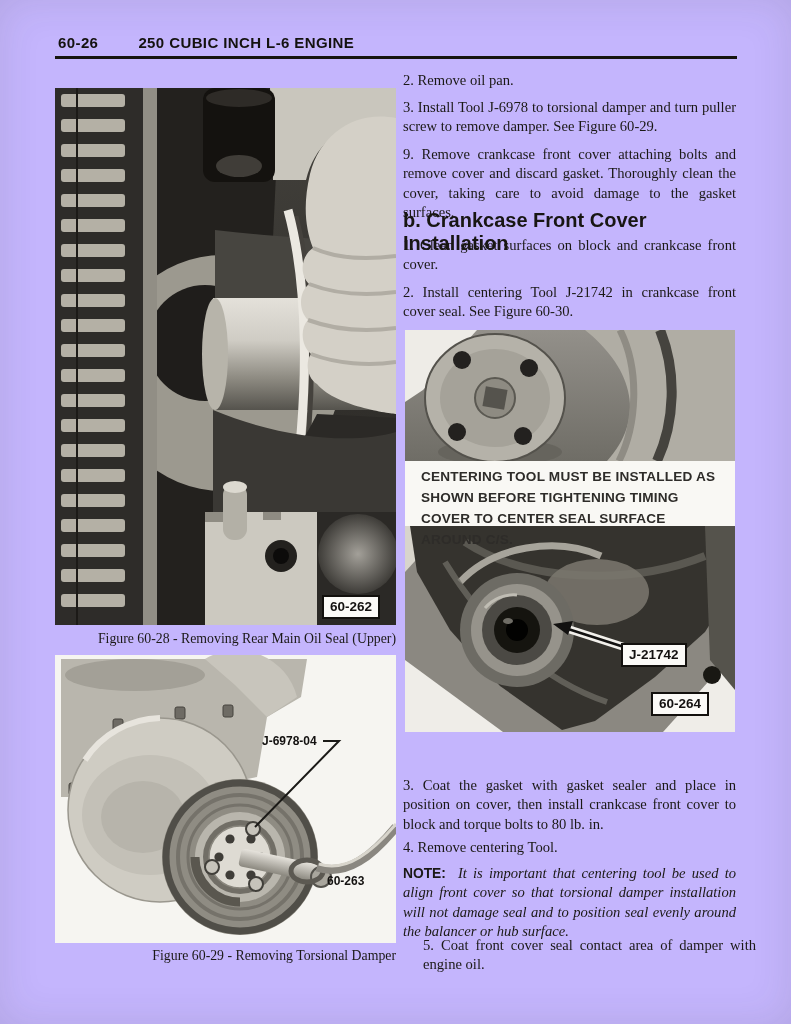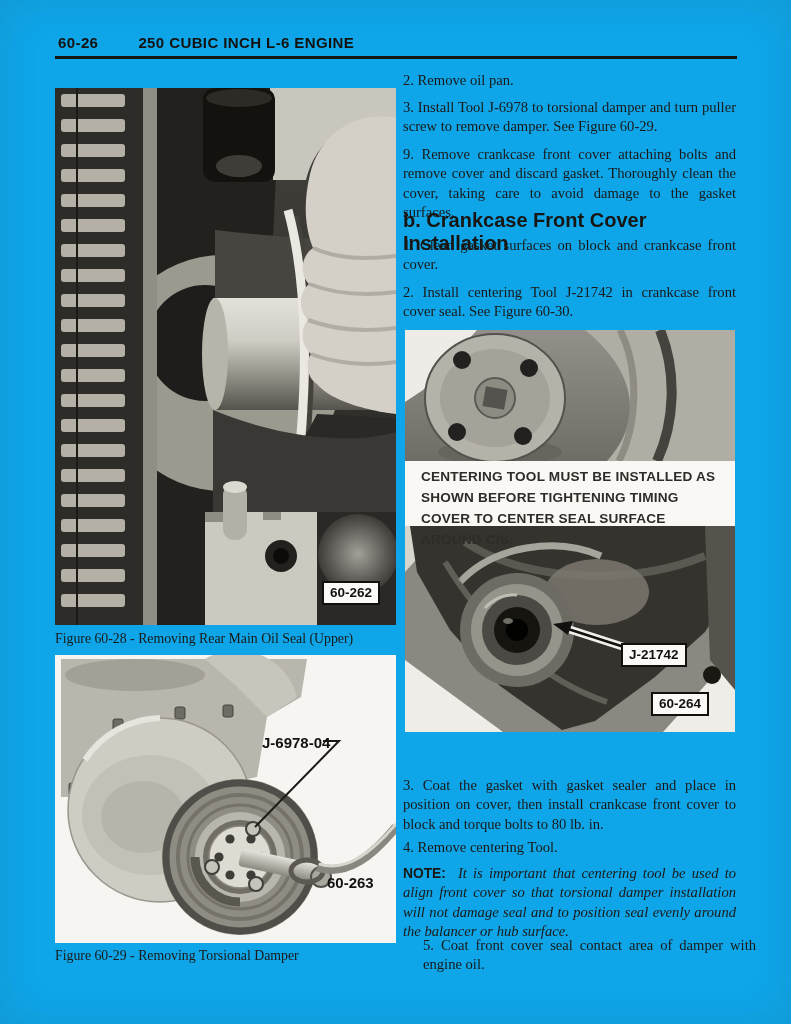--- a/index.html
+++ b/index.html
@@ -1,42 +1,42 @@
 <!DOCTYPE html>
 <html><head>
 <meta charset="utf-8">
 <style>
   html,body{margin:0;padding:0;background:#d9d7d2;}
   .page{
     position:relative;width:791px;height:1024px;margin:0 auto;
-    background:#0ea5e9;color:#171513;overflow:hidden;
+    background:#c4b5fd;color:#171513;overflow:hidden;
     font-family:"Liberation Serif",serif;
     box-shadow:inset 0 0 40px rgba(60,55,45,.12);
   }
   
   .hdr{position:absolute;top:34px;left:58px;font-family:"Liberation Sans",sans-serif;
        font-weight:bold;font-size:15px;letter-spacing:.4px;color:#14120f;white-space:nowrap;}
   .hdr .num{display:inline-block;margin-right:40px;}
   .rule{position:absolute;top:56px;left:55px;width:682px;height:3px;background:#17150f;}
   
   .colL{position:absolute;left:55px;top:0;width:341px;height:1024px;}
   .colR{position:absolute;left:403px;top:0;width:333px;height:1024px;}
   .par{position:absolute;left:0;width:333px;font-size:14.6px;line-height:19.3px;
        text-align:justify;color:#1b1916;}
   .subhead{position:absolute;left:0;width:333px;font-family:"Liberation Sans",sans-serif;
        font-weight:bold;font-size:20px;color:#181613;}
-  .caption{position:absolute;left:0;width:100%;text-align:left;font-size:13.8px;color:#1b1916;}
+  .caption{position:absolute;left:0;width:100%;text-align:right;font-size:13.8px;color:#1b1916;}
   .fig{position:absolute;overflow:hidden;}
   .fig svg{position:absolute;left:0;top:0;}
   
   .plabel{position:absolute;font-family:"Liberation Sans",sans-serif;font-weight:bold;
        font-size:13.5px;color:#131110;background:#fbfaf7;border:2px solid #12100d;
        padding:0 6px;line-height:1.5;white-space:nowrap;}
   .ptext{position:absolute;font-family:"Liberation Sans",sans-serif;font-weight:bold;
-       font-size:15px;color:#131110;white-space:nowrap;}
+       font-size:12px;color:#131110;white-space:nowrap;}
   .callout{position:absolute;top:136px;left:16px;width:304px;
        font-family:"Liberation Sans",sans-serif;font-weight:bold;font-size:13.6px;
        line-height:21px;letter-spacing:.2px;color:#2e2c29;}
   .note-label{font-family:"Liberation Sans",sans-serif;font-weight:bold;font-style:normal;
        font-size:13.8px;margin-right:12px;}
   .note-body{font-style:italic;}
 </style>
 </head>
 <body>
 
@@ -133,21 +133,21 @@
         <rect x="208" y="424" width="18" height="8" fill="#8f8c83"></rect>
 
         <rect x="168" y="396" width="24" height="56" rx="11" fill="#b3b0a6"></rect>
         <ellipse cx="180" cy="399" rx="12" ry="6" fill="#dcd9d0"></ellipse>
 
         <circle cx="226" cy="468" r="16" fill="#23211e"></circle>
         <circle cx="226" cy="468" r="8" fill="#0c0b0a"></circle>
 
         <circle cx="303" cy="466" r="40" fill="url(#cone)"></circle>
       </svg>
-      <div class="plabel" style="right:16px;bottom:20px;">60-262</div>
+      <div class="plabel" style="right:16px;bottom:6px;">60-262</div>
     </div>
     <div class="caption" style="top:631px;">Figure 60-28 - Removing Rear Main Oil Seal (Upper)</div>
 
     <div class="fig" style="top:655px;left:0;width:341px;height:288px;">
       <svg width="341" height="288" viewBox="0 0 341 288">
         <defs>
           <linearGradient id="shaft29" x1="0" y1="0" x2="0" y2="1">
             <stop offset="0" stop-color="#e6e3dc"></stop>
               <stop offset="1" stop-color="#8b887f"></stop>
           </linearGradient>

